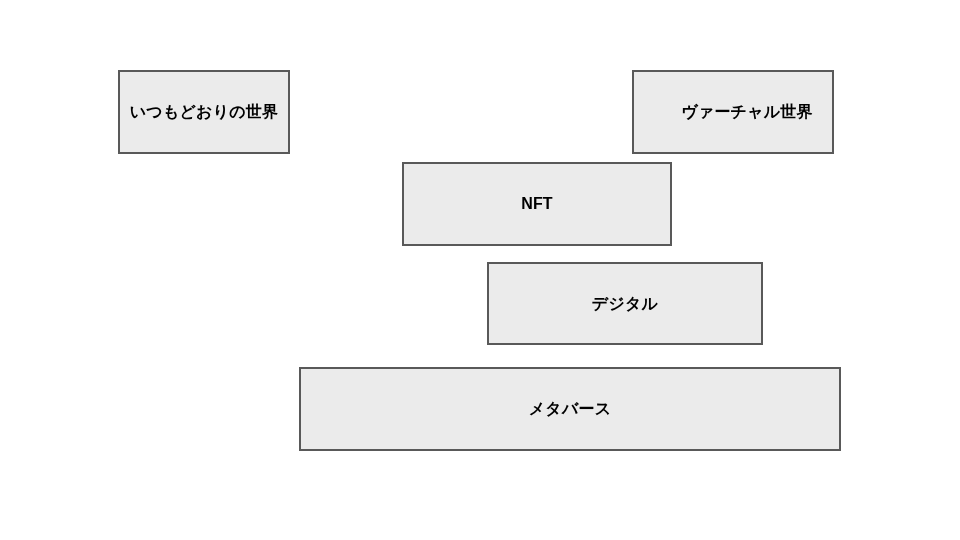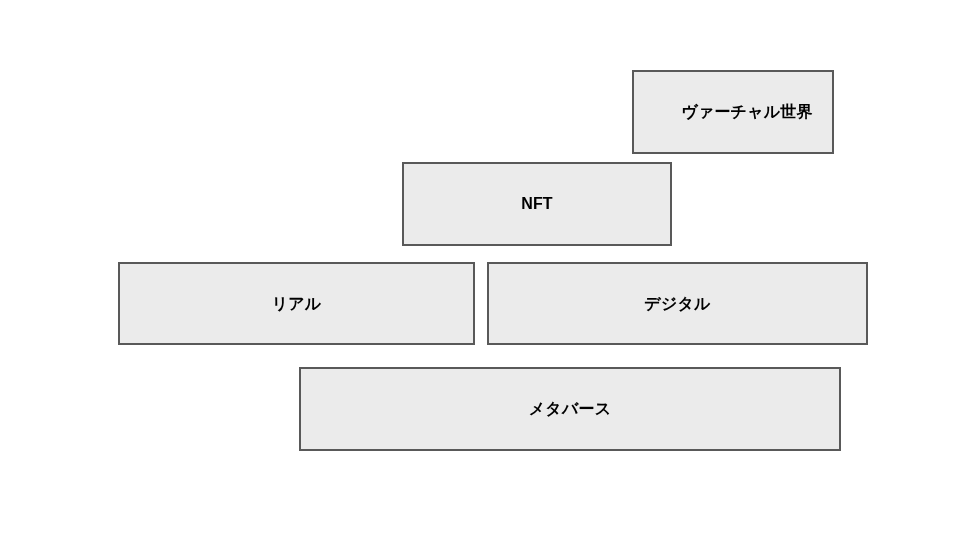--- a/index.html
+++ b/index.html
@@ -34,40 +34,40 @@
     color: #000000;
     line-height: 1.25;
     letter-spacing: 0.2px;
     white-space: nowrap;
   }
   
   #node-usual-world   { left: 118px; top: 70px;  width: 172px; height: 84px; }
   #node-virtual-world { left: 632px; top: 70px;  width: 202px; height: 84px; padding-left: 28px; }
   #node-nft           { left: 402px; top: 162px; width: 270px; height: 84px; }
   #node-real          { left: 118px; top: 262px; width: 357px; height: 83px; }
-  #node-digital       { left: 487px; top: 262px; width: 381px; height: 83px; }
+  #node-digital       { left: 487px; top: 262px; width: 276px; height: 83px; }
   #node-metaverse     { left: 292px; top: 367px; width: 542px; height: 84px; margin-left: 7px; }
 </style>
 </head>
 <body>
 
 <div id="canvas">
 
+  <div class="node" id="node-usual-world">
+    <span class="node-label">いつもどおりの世界</span>
+  </div>
 
   <div class="node" id="node-virtual-world">
     <span class="node-label">ヴァーチャル世界</span>
   </div>
 
   <div class="node" id="node-nft">
     <span class="node-label">NFT</span>
   </div>
 
-  <div class="node" id="node-real">
-    <span class="node-label">リアル</span>
-  </div>
 
   <div class="node" id="node-digital">
     <span class="node-label">デジタル</span>
   </div>
 
   <div class="node" id="node-metaverse">
     <span class="node-label">メタバース</span>
   </div>
 
 </div>

